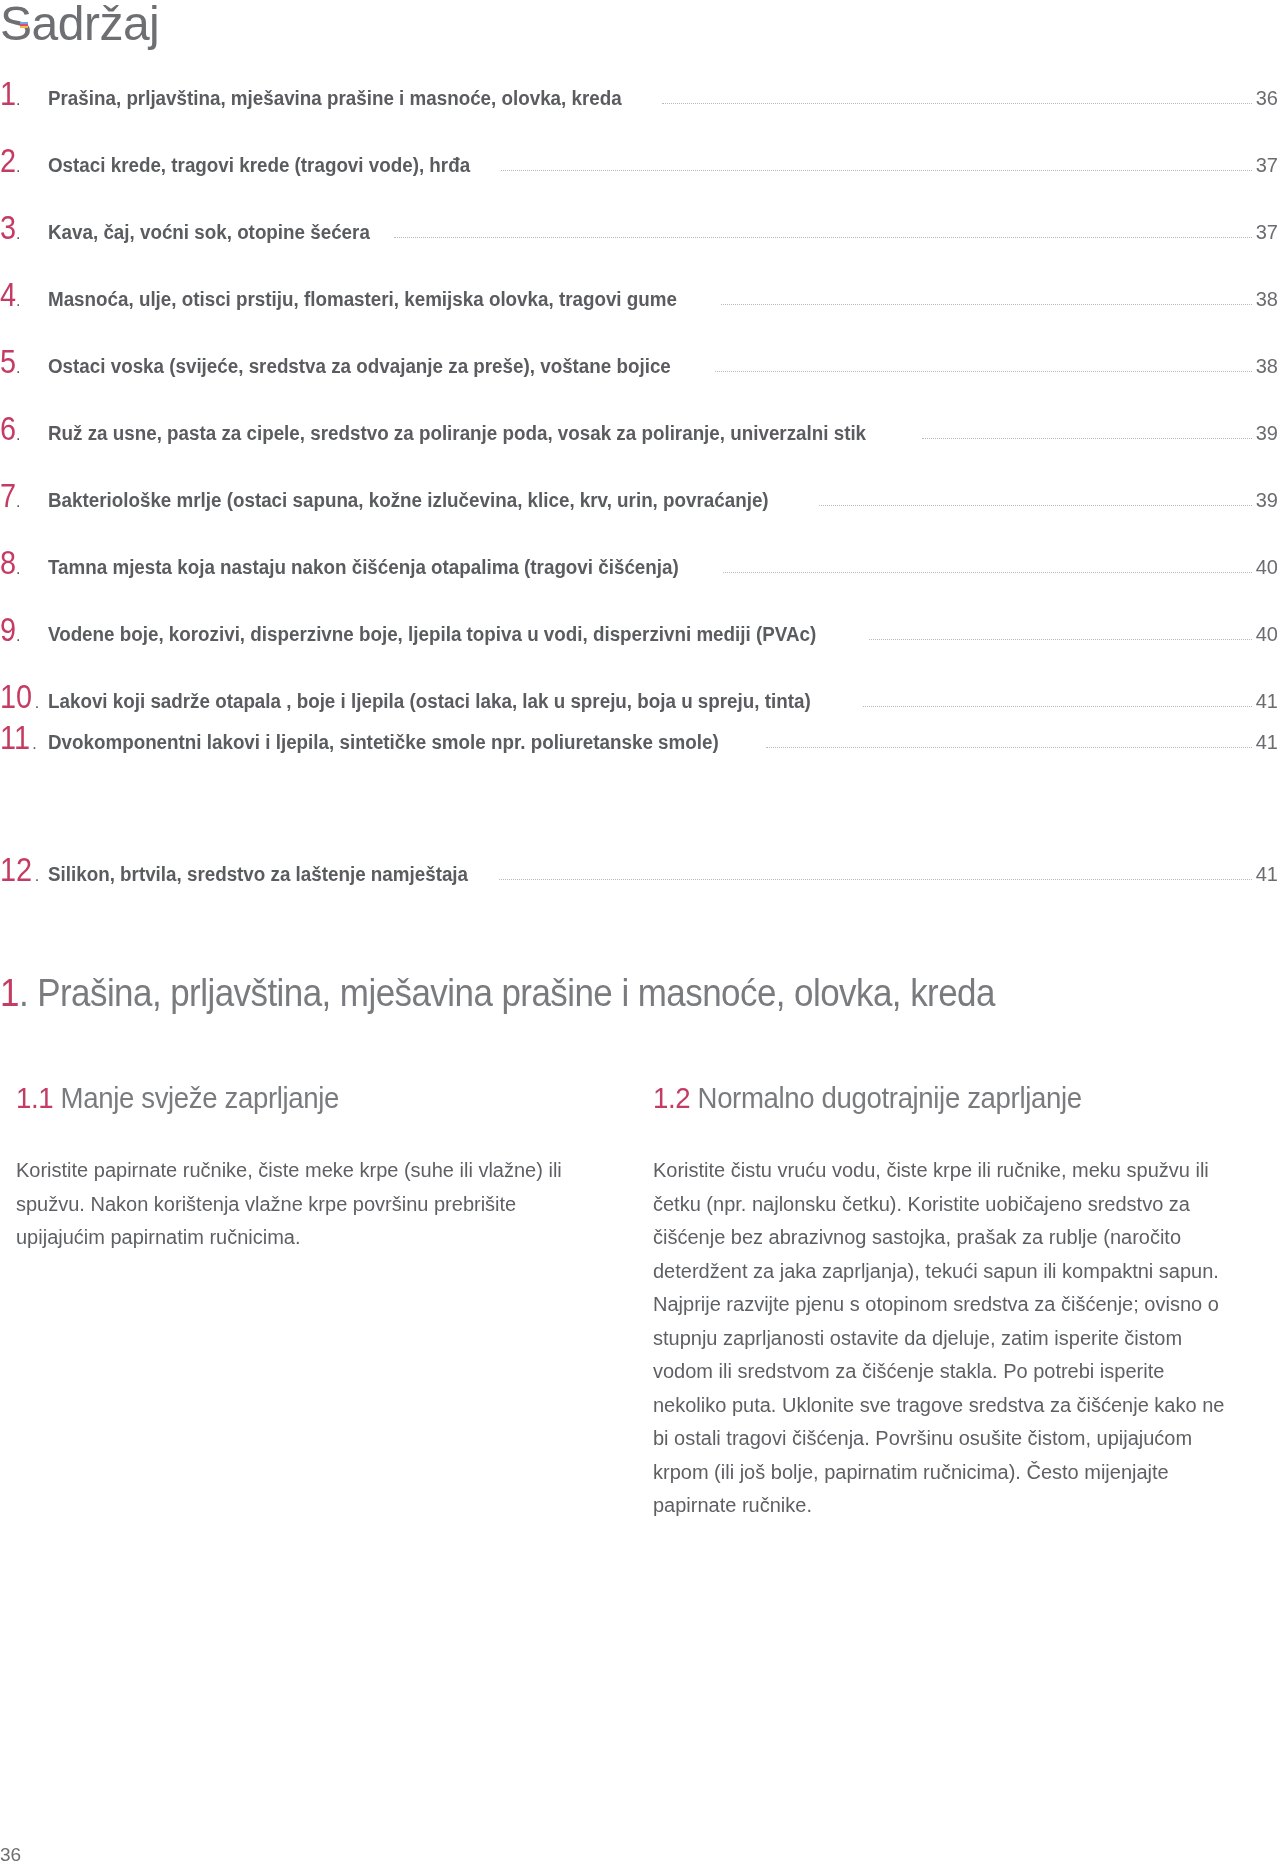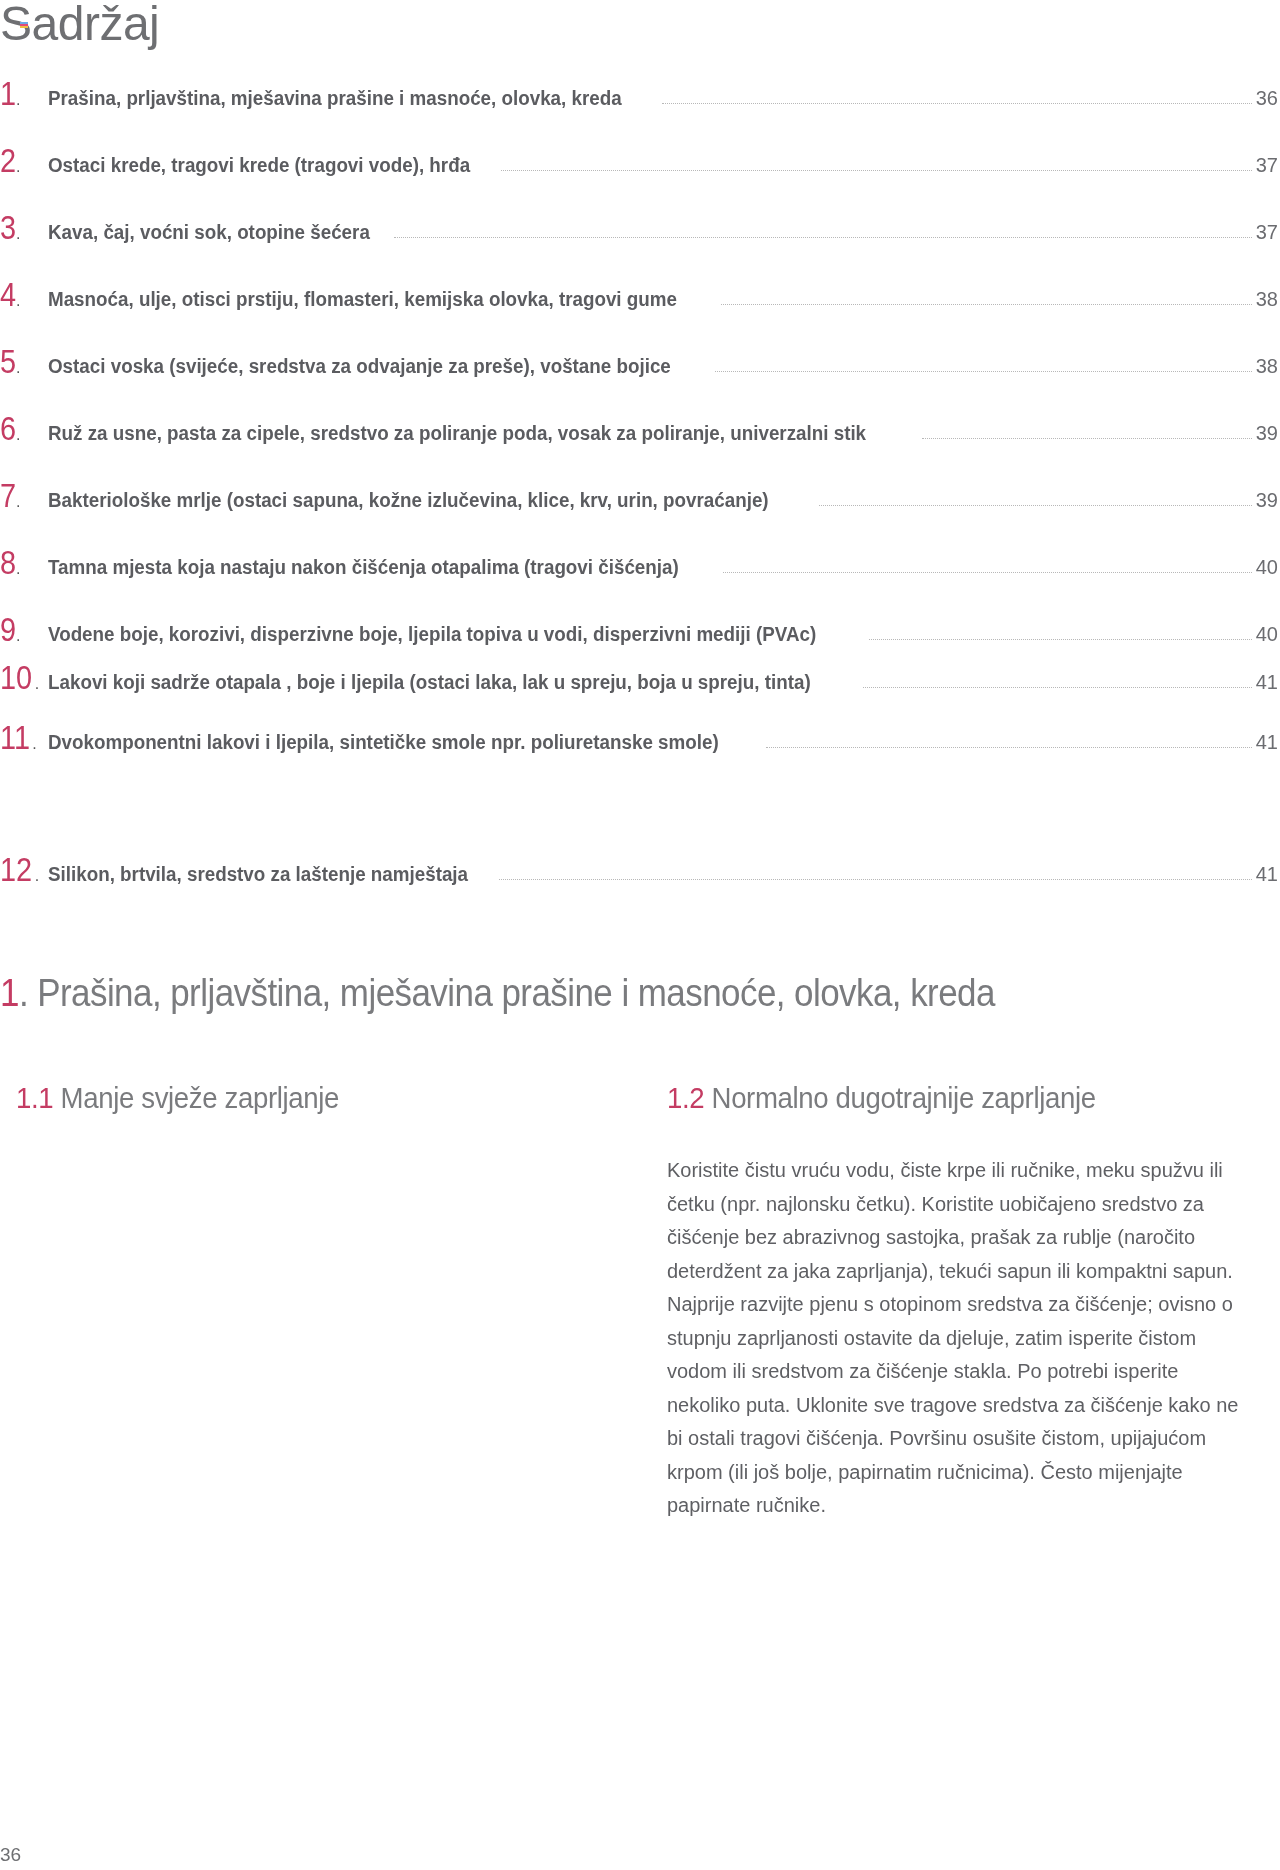--- a/index.html
+++ b/index.html
@@ -47,21 +47,21 @@
     }
     .section-title {
       position: absolute; left: 0; top: 972px;
       font-family: "Liberation Sans", sans-serif; font-weight: 300;
       font-size: 38px; color: #7a7b7e; white-space: nowrap; letter-spacing: -0.6px;
       transform: scaleX(0.92); transform-origin: left top;
     }
     .accent { color: #c43c63; }
     .col { position: absolute; top: 1078px; width: 600px; }
     .col-left { left: 16px; }
-    .col-right { left: 667px; }
+    .col-right { left: 653px; }
     .sub-title {
       font-family: "Liberation Sans", sans-serif; font-weight: 300;
       font-size: 30px; color: #7a7b7e; margin: 0 0 36px 0; line-height: 40px;
       white-space: nowrap; letter-spacing: -0.4px;
       transform: scaleX(0.92); transform-origin: left top;
     }
     .body-text {
       font-family: "Liberation Sans", sans-serif;
       font-size: 20px; line-height: 33.5px; color: #5e5f63; margin: 0;
       width: 580px;
@@ -154,21 +154,21 @@
   </div>
   <div class="toc-row" style="top:536px">
     <span class="toc-num">
         <span class="n">9</span>
         <span class="dot">.</span>
       </span>
     <span class="toc-label">Vodene boje, korozivi, disperzivne boje, ljepila topiva u vodi, disperzivni mediji (PVAc)</span>
     <span class="toc-leader"></span>
     <span class="toc-page">40</span>
   </div>
-  <div class="toc-row" style="top:584px">
+  <div class="toc-row" style="top:603px">
     <span class="toc-num">
         <span class="n">10</span>
         <span class="dot">.</span>
       </span>
     <span class="toc-label">Lakovi koji sadrže otapala , boje i ljepila (ostaci laka, lak u spreju, boja u spreju, tinta)</span>
     <span class="toc-leader"></span>
     <span class="toc-page">41</span>
   </div>
   <div class="toc-row" style="top:644px">
     <span class="toc-num">
@@ -192,20 +192,21 @@
 
 <div class="section-title">
   <span class="accent">1</span><span>. </span><span>Prašina, prljavština, mješavina prašine i masnoće, olovka, kreda</span>
 </div>
 
 <div class="col col-left">
   <div class="sub-title">
     <span class="accent">1.1</span>
     <span>Manje svježe zaprljanje</span>
   </div>
+  <p class="body-text">Koristite papirnate ručnike, čiste meke krpe (suhe ili vlažne) ili spužvu. Nakon korištenja vlažne krpe površinu prebrišite upijajućim papirnatim ručnicima.</p>
 </div>
 
 <div class="col col-right">
   <div class="sub-title">
     <span class="accent">1.2</span>
     <span>Normalno dugotrajnije zaprljanje</span>
   </div>
   <p class="body-text">Koristite čistu vruću vodu, čiste krpe ili ručnike, meku spužvu ili četku (npr. najlonsku četku). Koristite uobičajeno sredstvo za čišćenje bez abrazivnog sastojka, prašak za rublje (naročito deterdžent za jaka zaprljanja), tekući sapun ili kompaktni sapun. Najprije razvijte pjenu s otopinom sredstva za čišćenje; ovisno o stupnju zaprljanosti ostavite da djeluje, zatim isperite čistom vodom ili sredstvom za čišćenje stakla. Po potrebi isperite nekoliko puta. Uklonite sve tragove sredstva za čišćenje kako ne bi ostali tragovi čišćenja. Površinu osušite čistom, upijajućom krpom (ili još bolje, papirnatim ručnicima). Često mijenjajte papirnate ručnike.</p>
 </div>
 

